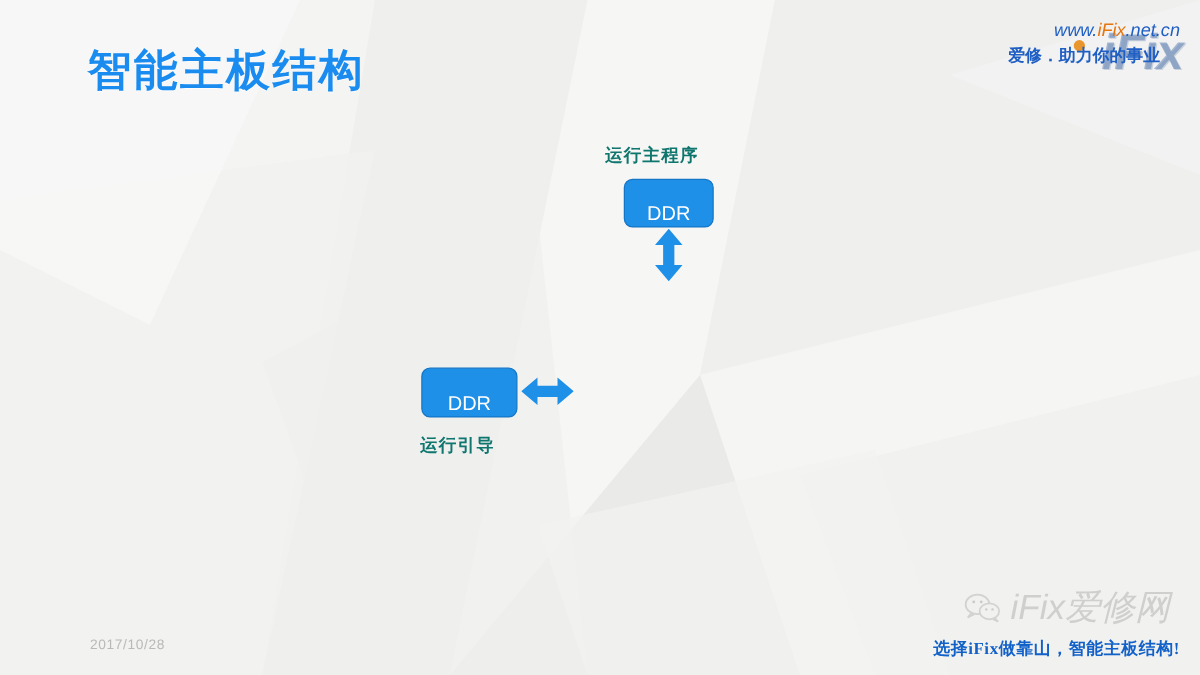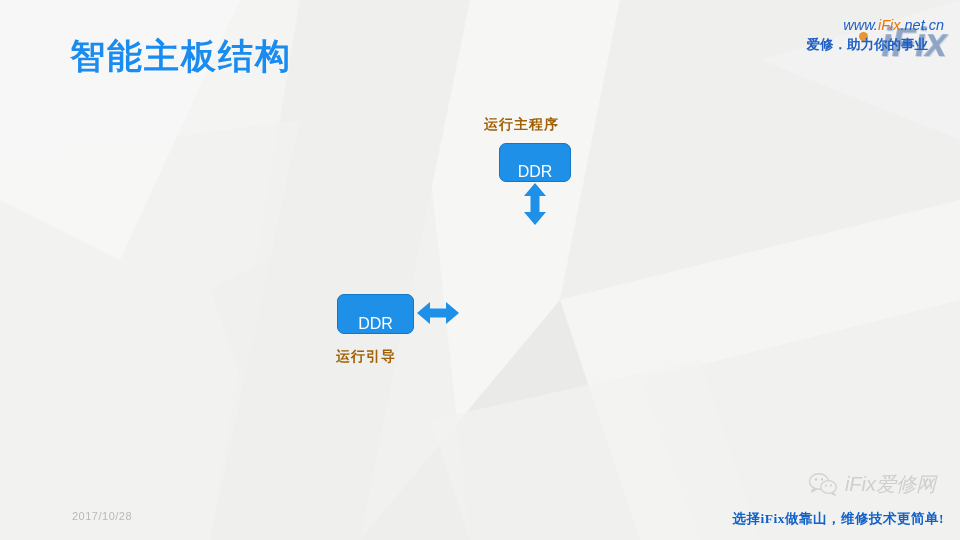--- a/index.html
+++ b/index.html
@@ -127,21 +127,21 @@
     border: none;
     font-size: 46px;
     font-weight: normal;
     letter-spacing: 1px;
   }
 
   .edge-label {
     position: absolute;
     font-size: 14px;
     font-weight: bold;
-    color: #a16207;
+    color: #0f766e;
     white-space: nowrap;
     letter-spacing: 1px;
   }
   .label-run-main { left: 484px; top: 116px; }
   .label-run-boot { left: 336px; top: 348px; text-align: right; }
 
   .arrow { position: absolute; }
   .arrow-vertical { left: 522px; top: 183px; width: 26px; height: 42px; }
   .arrow-horizontal { left: 417px; top: 298px; width: 42px; height: 30px; }
 
@@ -170,21 +170,21 @@
     align-items: center;
     gap: 7px;
   }
   .wechat-icon {
     width: 30px;
     height: 24px;
     position: relative;
     flex: 0 0 auto;
   }
   .wechat-name {
-    font-size: 20px;
+    font-size: 28px;
     font-style: italic;
     color: #cfcfcd;
     letter-spacing: 0px;
     white-space: nowrap;
     line-height: 1;
   }
   .bottom-tagline {
     position: absolute;
     right: 6px;
     bottom: 6px;
@@ -261,16 +261,16 @@
         <path d="M6 16.5 L3.2 20 L7.6 17.8 Z" fill="none" stroke="#d2d2d0" stroke-width="1.4"></path>
         <circle cx="8" cy="7.5" r="1.15" fill="#cbcbc9"></circle>
         <circle cx="14" cy="7.5" r="1.15" fill="#cbcbc9"></circle>
         <ellipse cx="20.5" cy="15" rx="7.8" ry="6.4" fill="#f1f1f0" stroke="#d2d2d0" stroke-width="1.4"></ellipse>
         <path d="M25 20.5 L27.6 23.4 L24 21.8 Z" fill="#f1f1f0" stroke="#d2d2d0" stroke-width="1.2"></path>
         <circle cx="18" cy="13.5" r="0.95" fill="#cbcbc9"></circle>
         <circle cx="23" cy="13.5" r="0.95" fill="#cbcbc9"></circle>
       </svg>
       <span class="wechat-name">iFix爱修网</span>
     </div>
-    <div class="bottom-tagline">选择iFix做靠山，维修技术更简单!</div>
+    <div class="bottom-tagline">选择iFix做靠山，智能主板结构!</div>
   </div>
 
 </div>
 
 </body></html>

